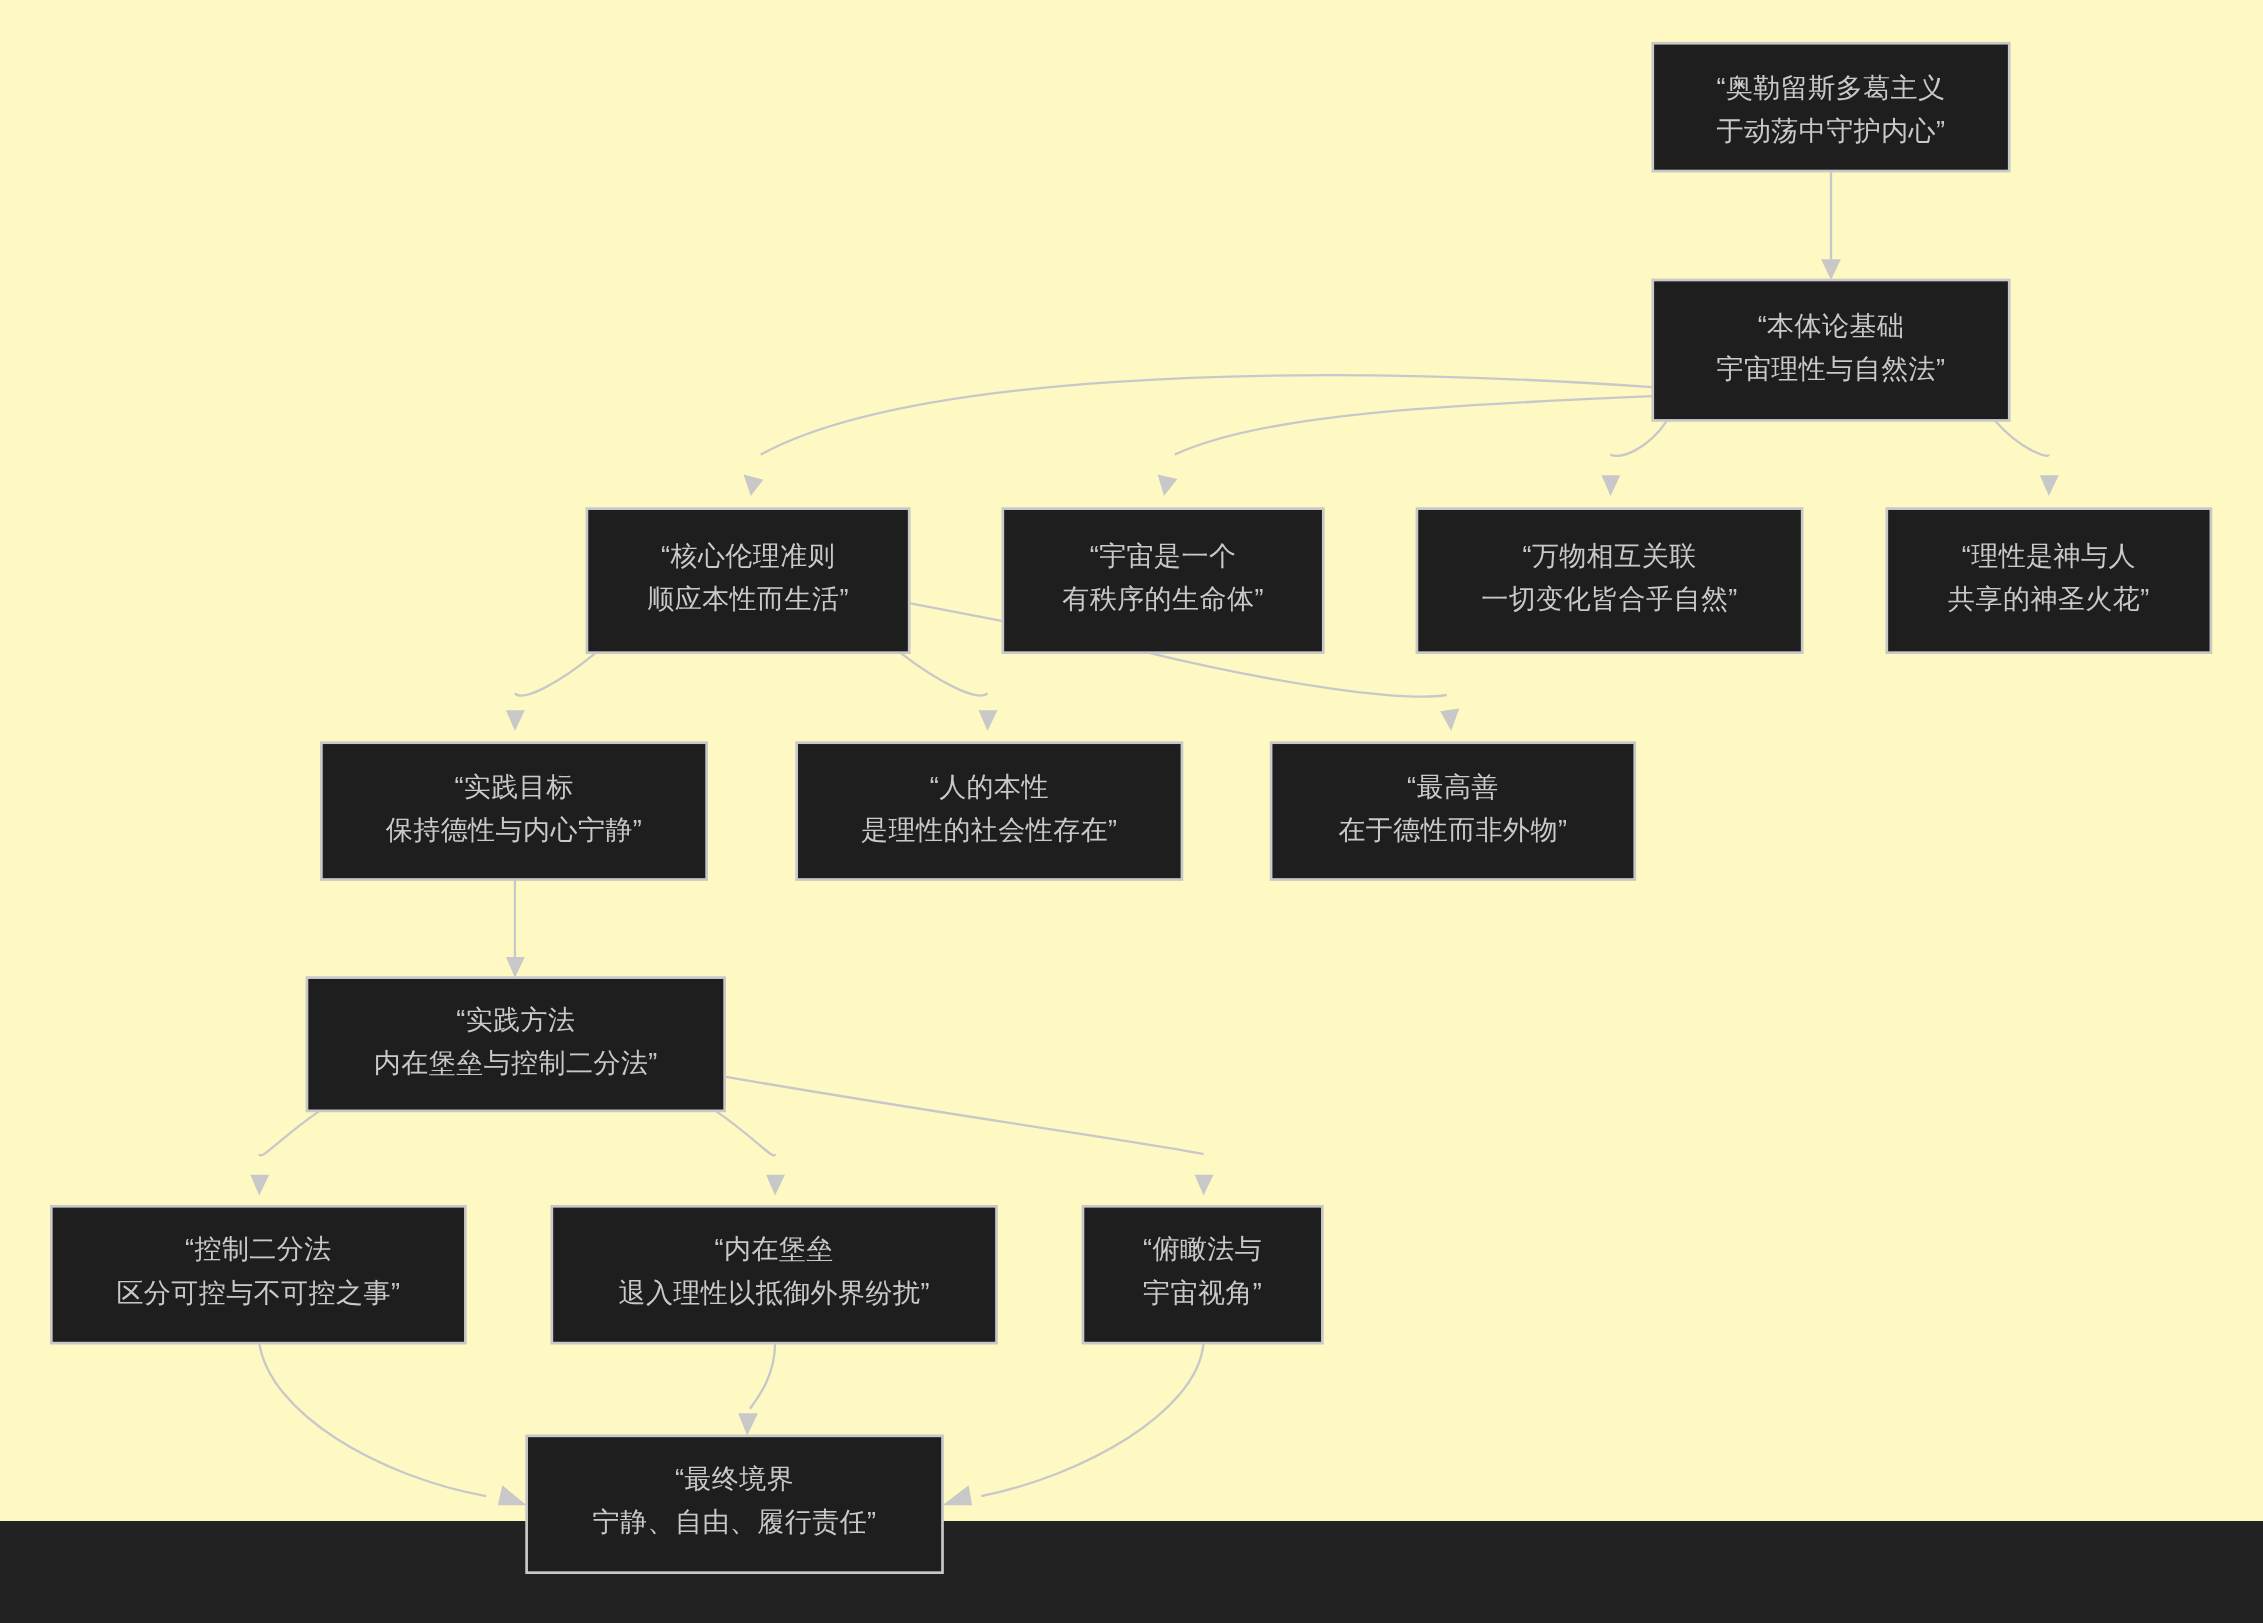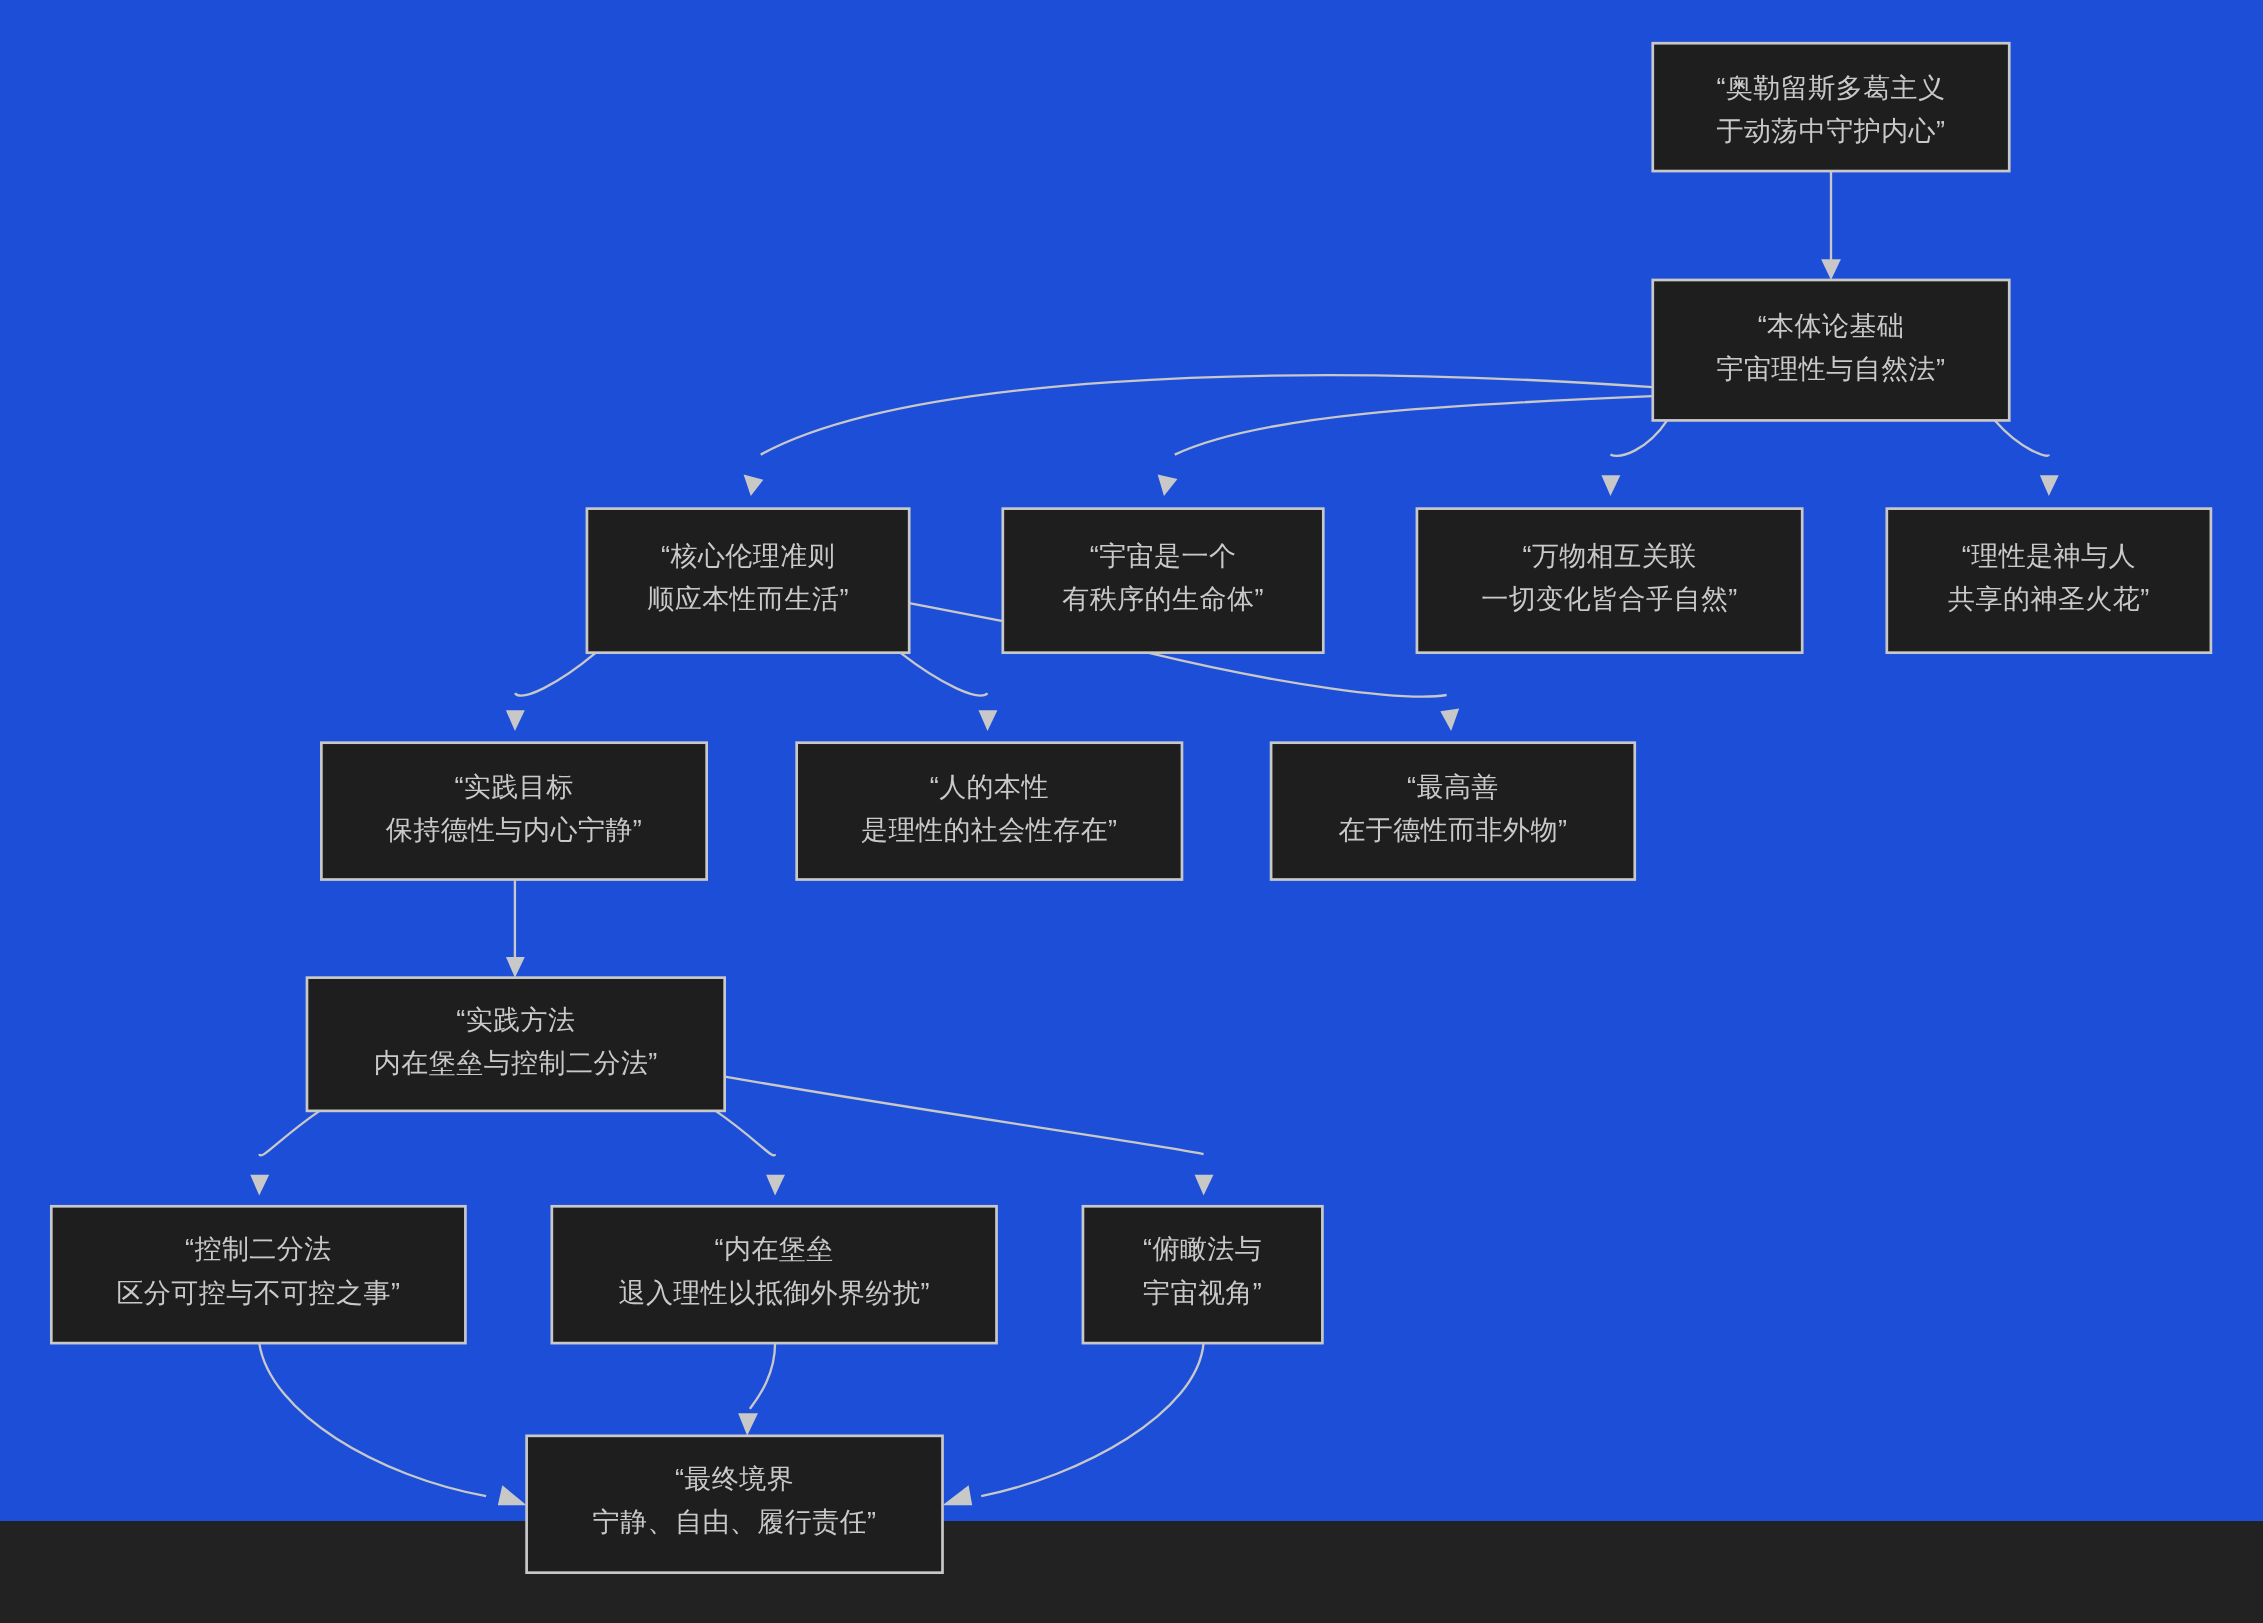--- a/index.html
+++ b/index.html
@@ -10,21 +10,21 @@
   body {
     width: 2264px;
     height: 1624px;
     overflow: hidden;
     font-family: "Liberation Sans", "DejaVu Sans", sans-serif;
   }
   #diagram-root {
     position: relative;
     width: 2264px;
     height: 1521px;
-    background: #1d4ed8;
+    background: #fef9c3;
   }
   svg#flow {
     display: block;
     width: 2264px;
     height: 1624px;
   }
   .node-box {
     fill: #1e1e1e;
     stroke: #c8c8c8;
     stroke-width: 3;

